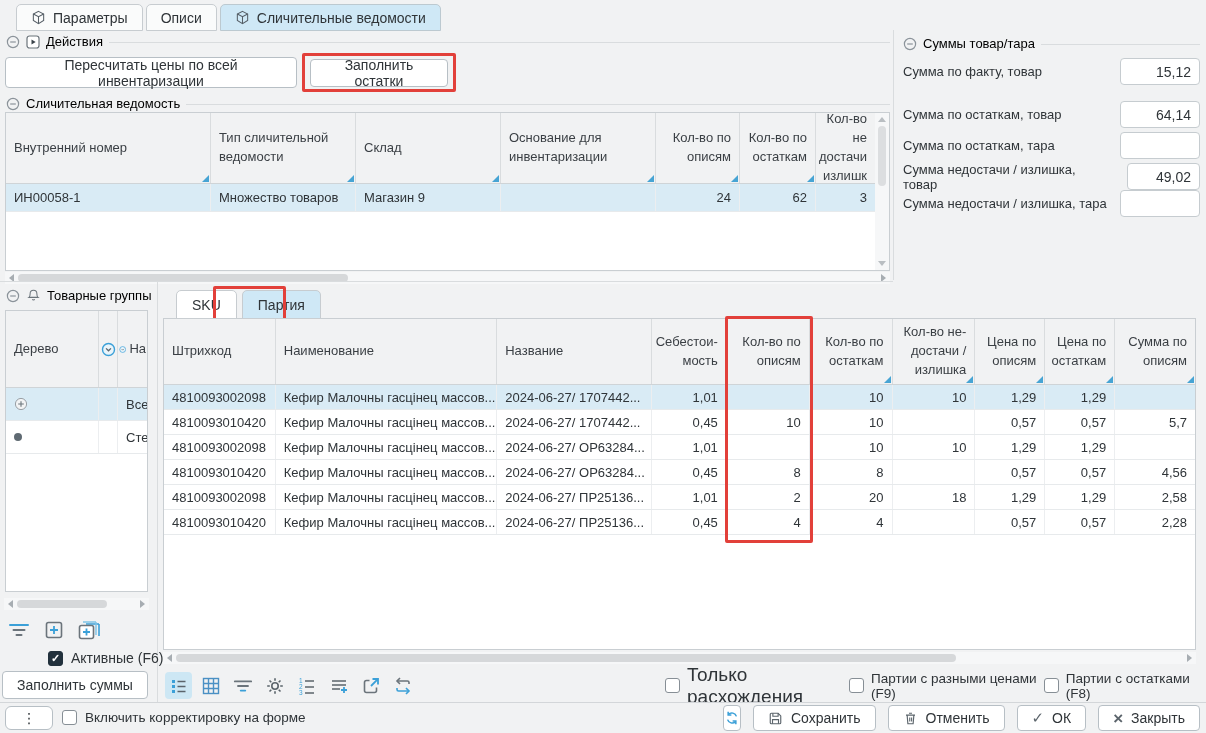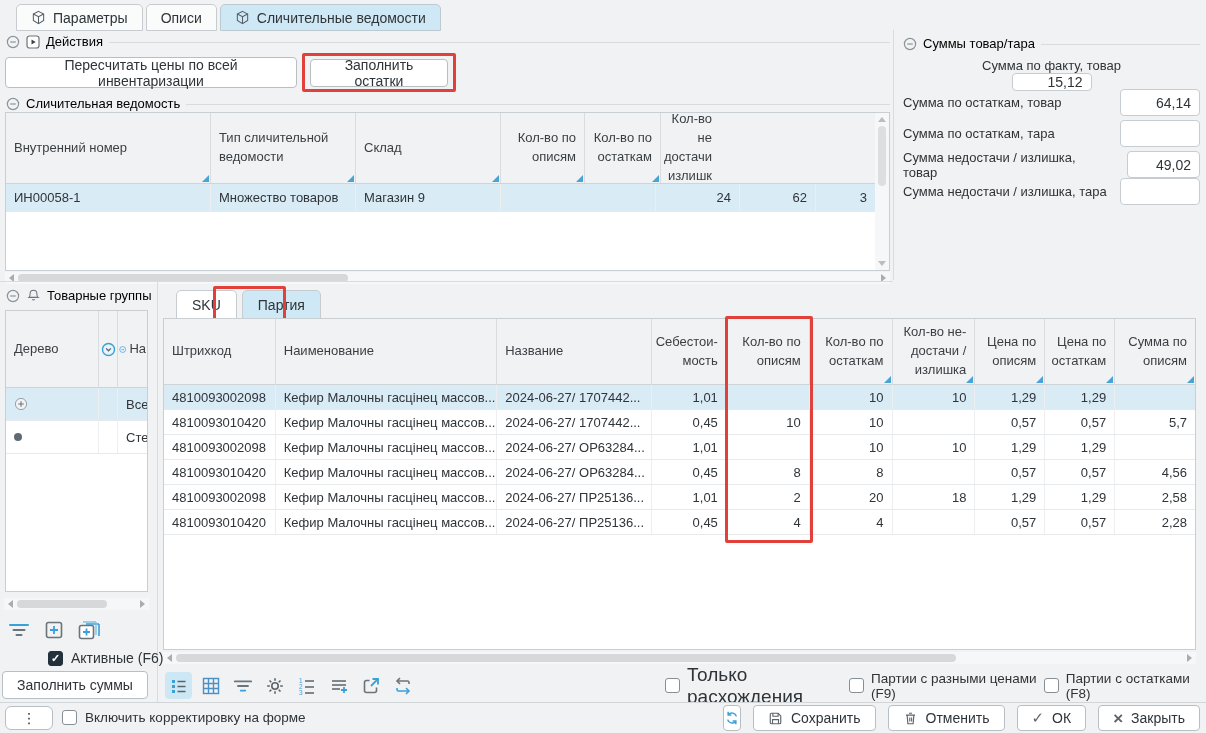--- a/index.html
+++ b/index.html
@@ -124,20 +124,22 @@
 </div>
 
 <div class="tbl abs" style="left:5px; top:112px; width:885px; height:159px;">
   <div style="display:flex; height:100%;">
     <div style="flex:1; overflow:hidden;">
       <div class="thr" style="height:71px;">
         <div class="th sort" style="width:205px;">Внутренний номер</div>
         <div class="th sort" style="width:145px;">Тип сличительной
 ведомости</div>
         <div class="th sort" style="width:145px;">Склад</div>
+        <div class="th sort" style="width:155px;">Основание для
+инвентаризации</div>
         <div class="th num sort" style="width:84px;">Кол-во по
 описям</div>
         <div class="th num sort" style="width:76px;">Кол-во по
 остаткам</div>
         <div class="th num" style="width:59px; border-right:none;">Кол-во не
 достачи
 излишк</div>
       </div>
       <div class="tr sel" style="height:28px;">
         <div class="td" style="width:205px;">ИН00058-1</div>
@@ -169,21 +171,21 @@
   <span class="collapse-ic">
     <svg width="14" height="14" viewBox="0 0 14 14">
         <circle cx="7" cy="7" r="5.6" fill="none" stroke="#8b939a" stroke-width="1.2"></circle>
         <path d="M4.2 7h5.6" stroke="#8b939a" stroke-width="1.2"></path>
       </svg>
   </span>
   <span>Суммы товар/тара</span>
   <span class="line"></span>
 </div>
 <div class="abs" style="left:903px; top:58px; width:297px;">
-  <div style="display:flex; align-items:center; justify-content:space-between; height:27px; margin-bottom:4px;flex-direction:column;">
+  <div style="display:flex; align-items:center; justify-content:space-between; height:27px; margin-bottom:16px;">
     <span>Сумма по факту, товар</span>
     <span class="field" style="width:80px;">15,12</span>
   </div>
   <div style="display:flex; align-items:center; justify-content:space-between; height:27px; margin-bottom:4px;">
     <span>Сумма по остаткам, товар</span>
     <span class="field" style="width:80px;">64,14</span>
   </div>
   <div style="display:flex; align-items:center; justify-content:space-between; height:27px; margin-bottom:4px;">
     <span>Сумма по остаткам, тара</span>
     <span class="field" style="width:80px;"></span>

